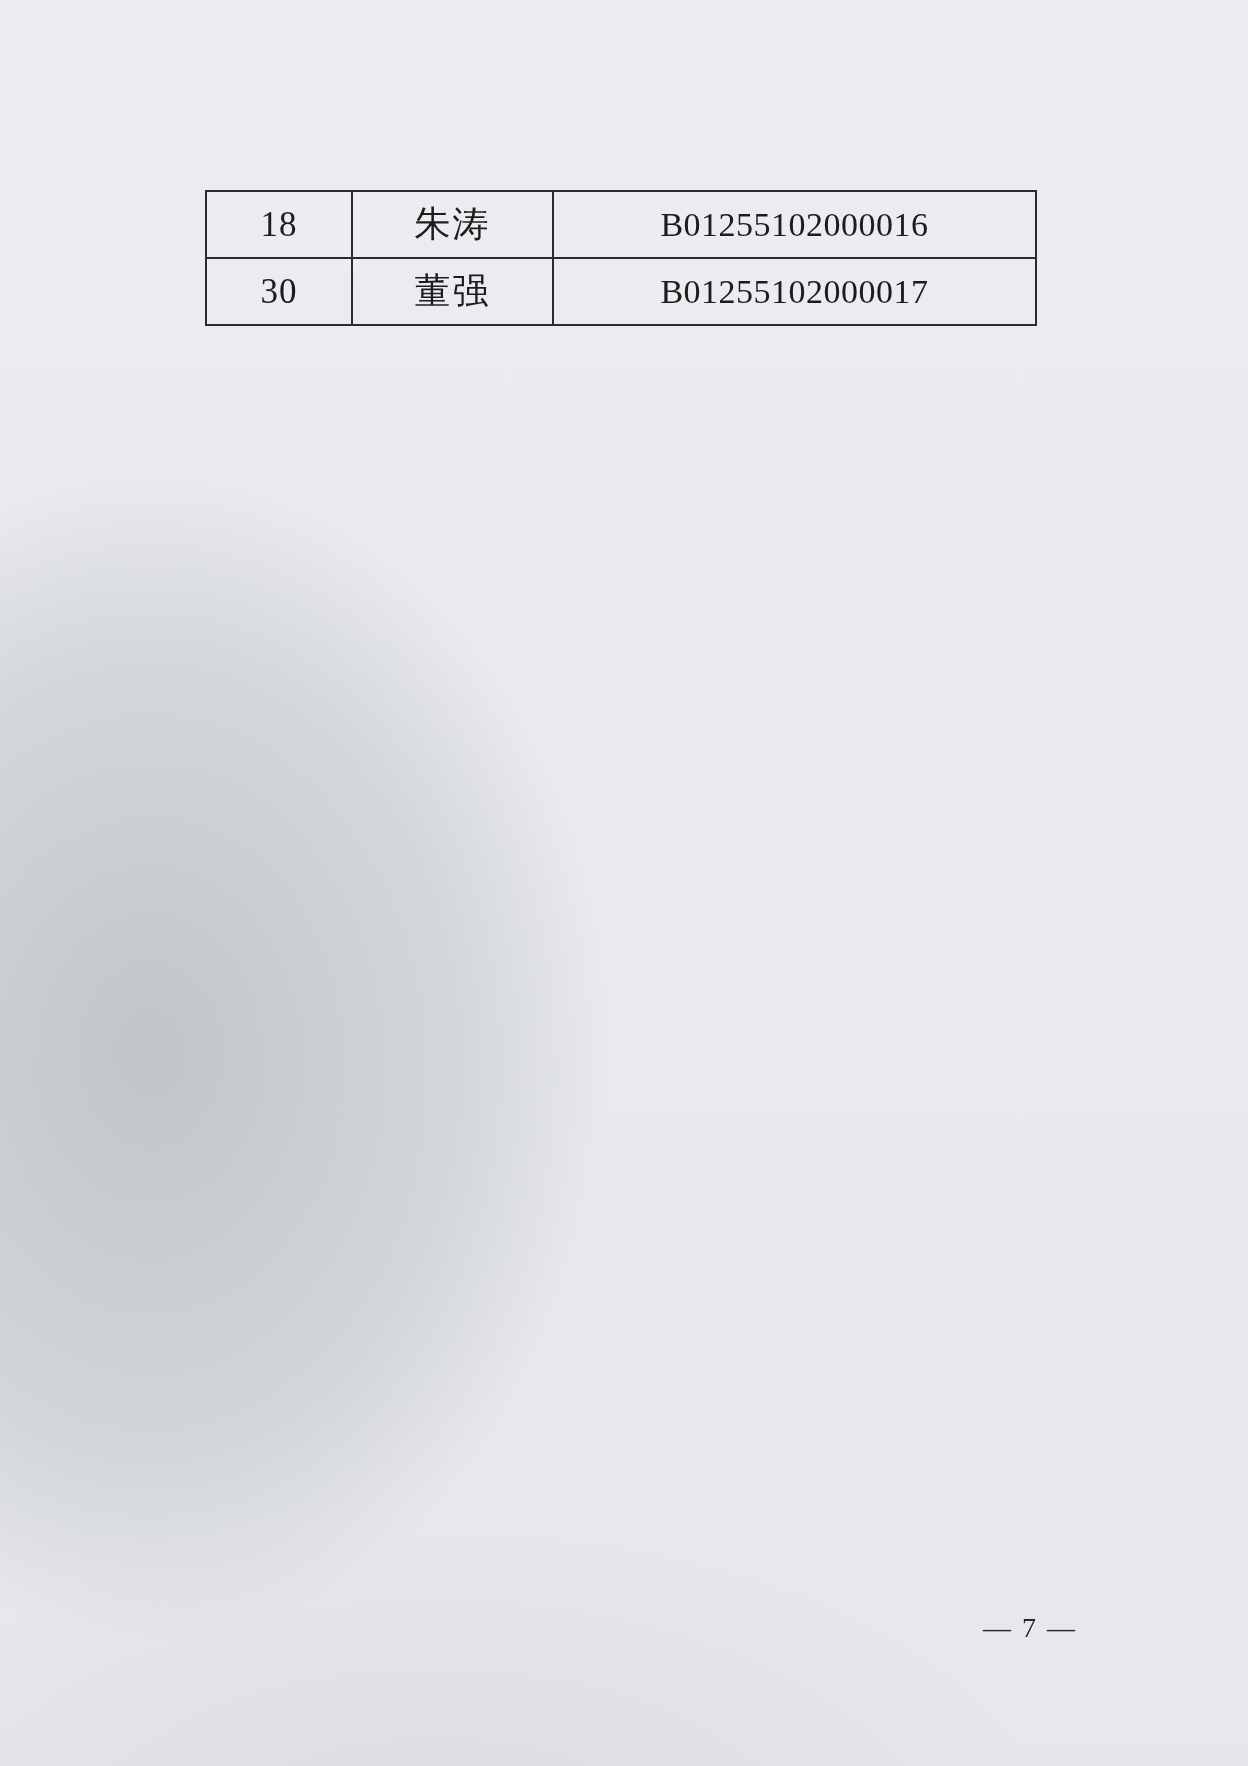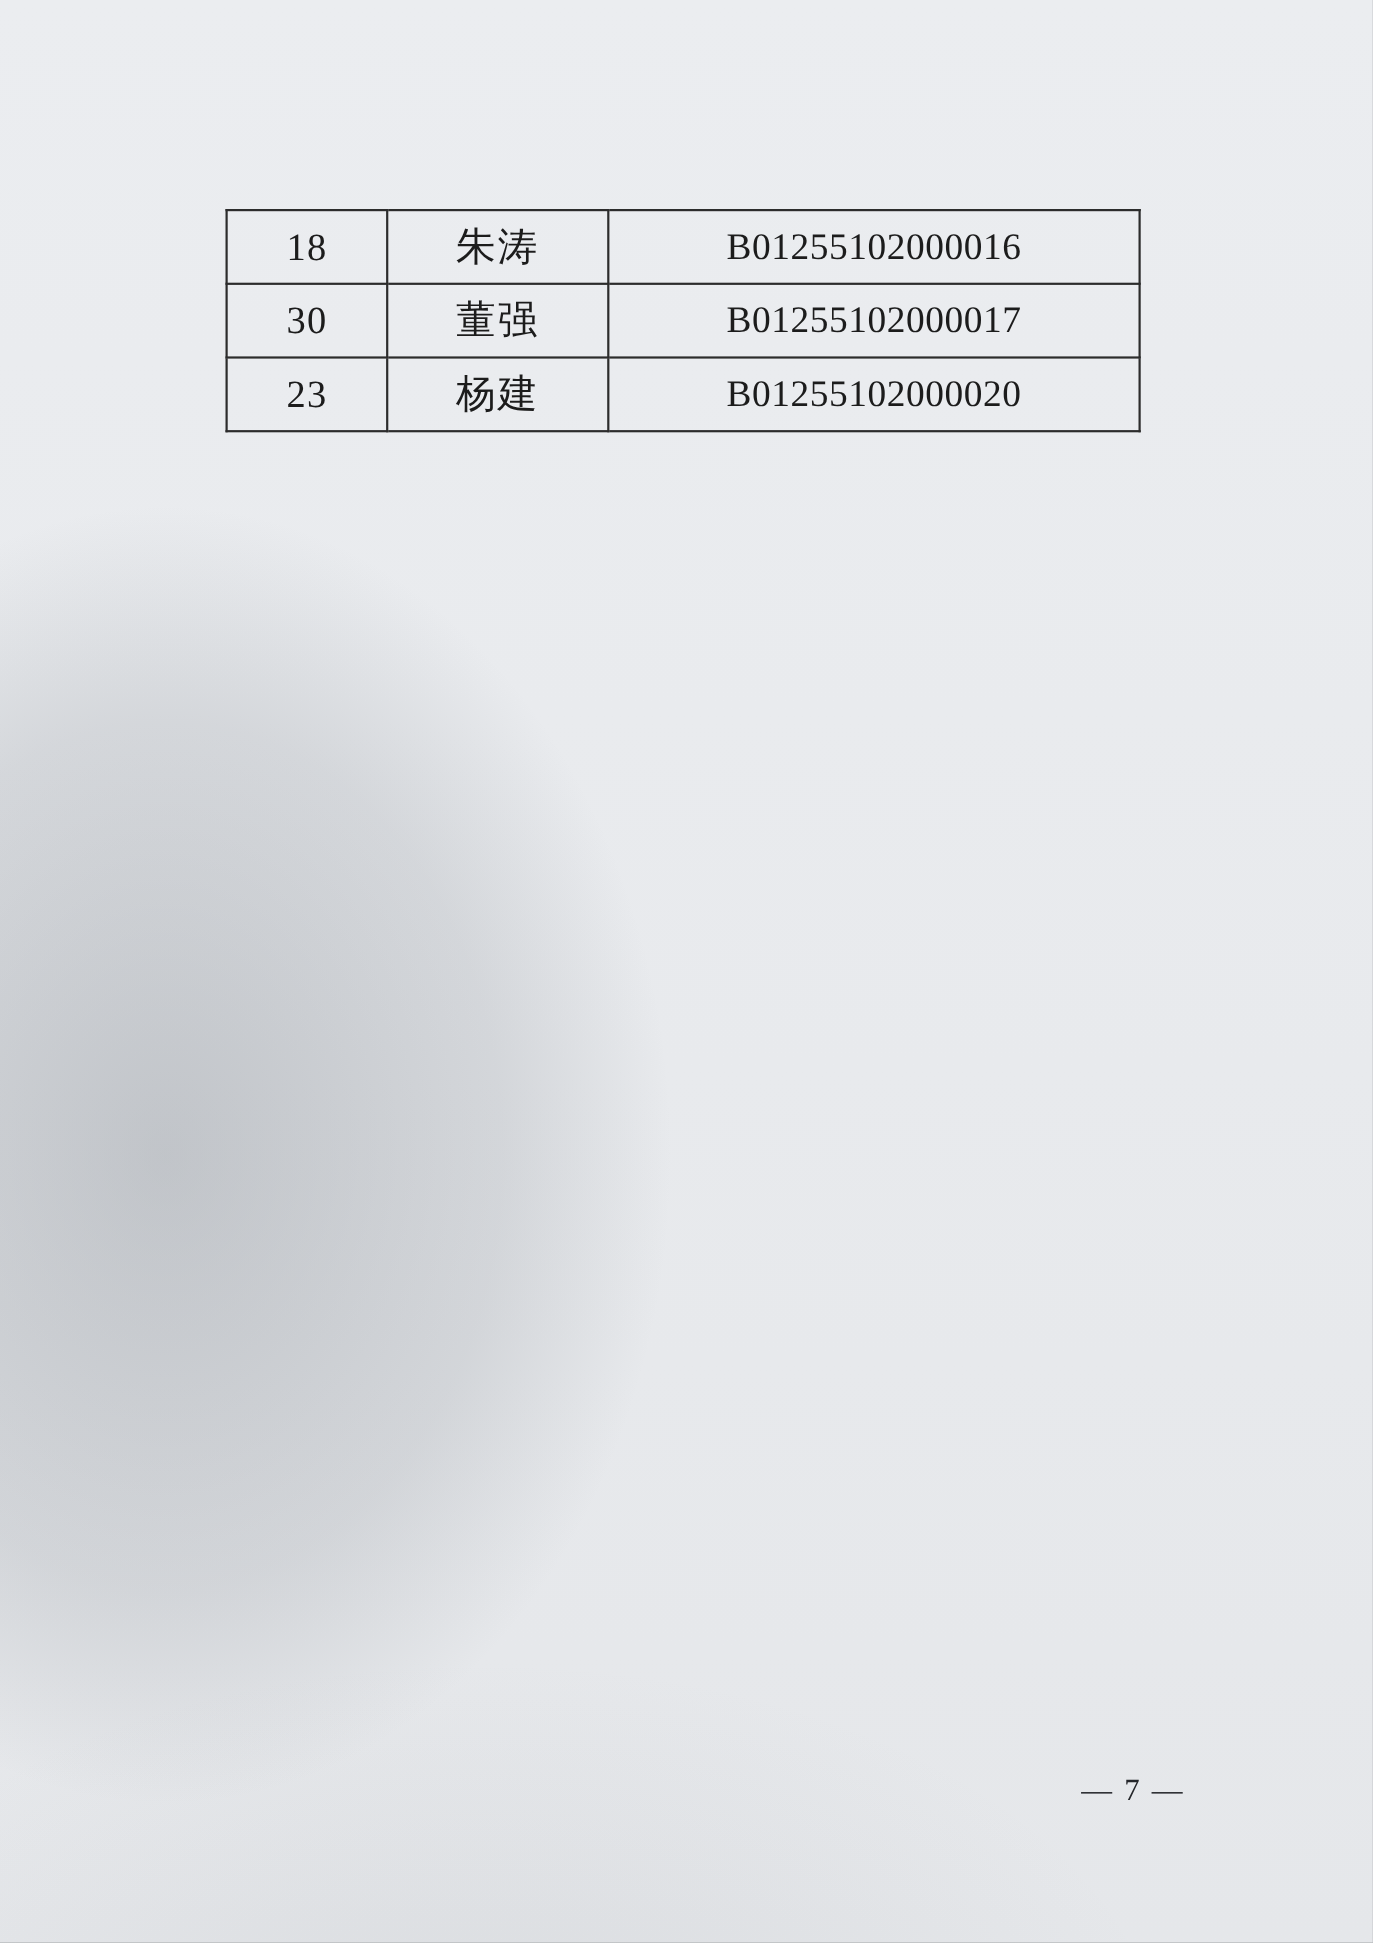--- a/index.html
+++ b/index.html
@@ -79,23 +79,18 @@
   </tr>
 
   <tr>
     <td class="c-index">30</td>
     <td class="c-name">董强</td>
     <td class="c-id">B01255102000017</td>
   </tr>
 
 
 
-  <tr>
-    <td class="c-index">23</td>
-    <td class="c-name">杨建</td>
-    <td class="c-id">B01255102000020</td>
-  </tr>
 </tbody>
   </table>
 
   <div class="page-number">— 7 —</div>
 
 </div>
 
 </body></html>

